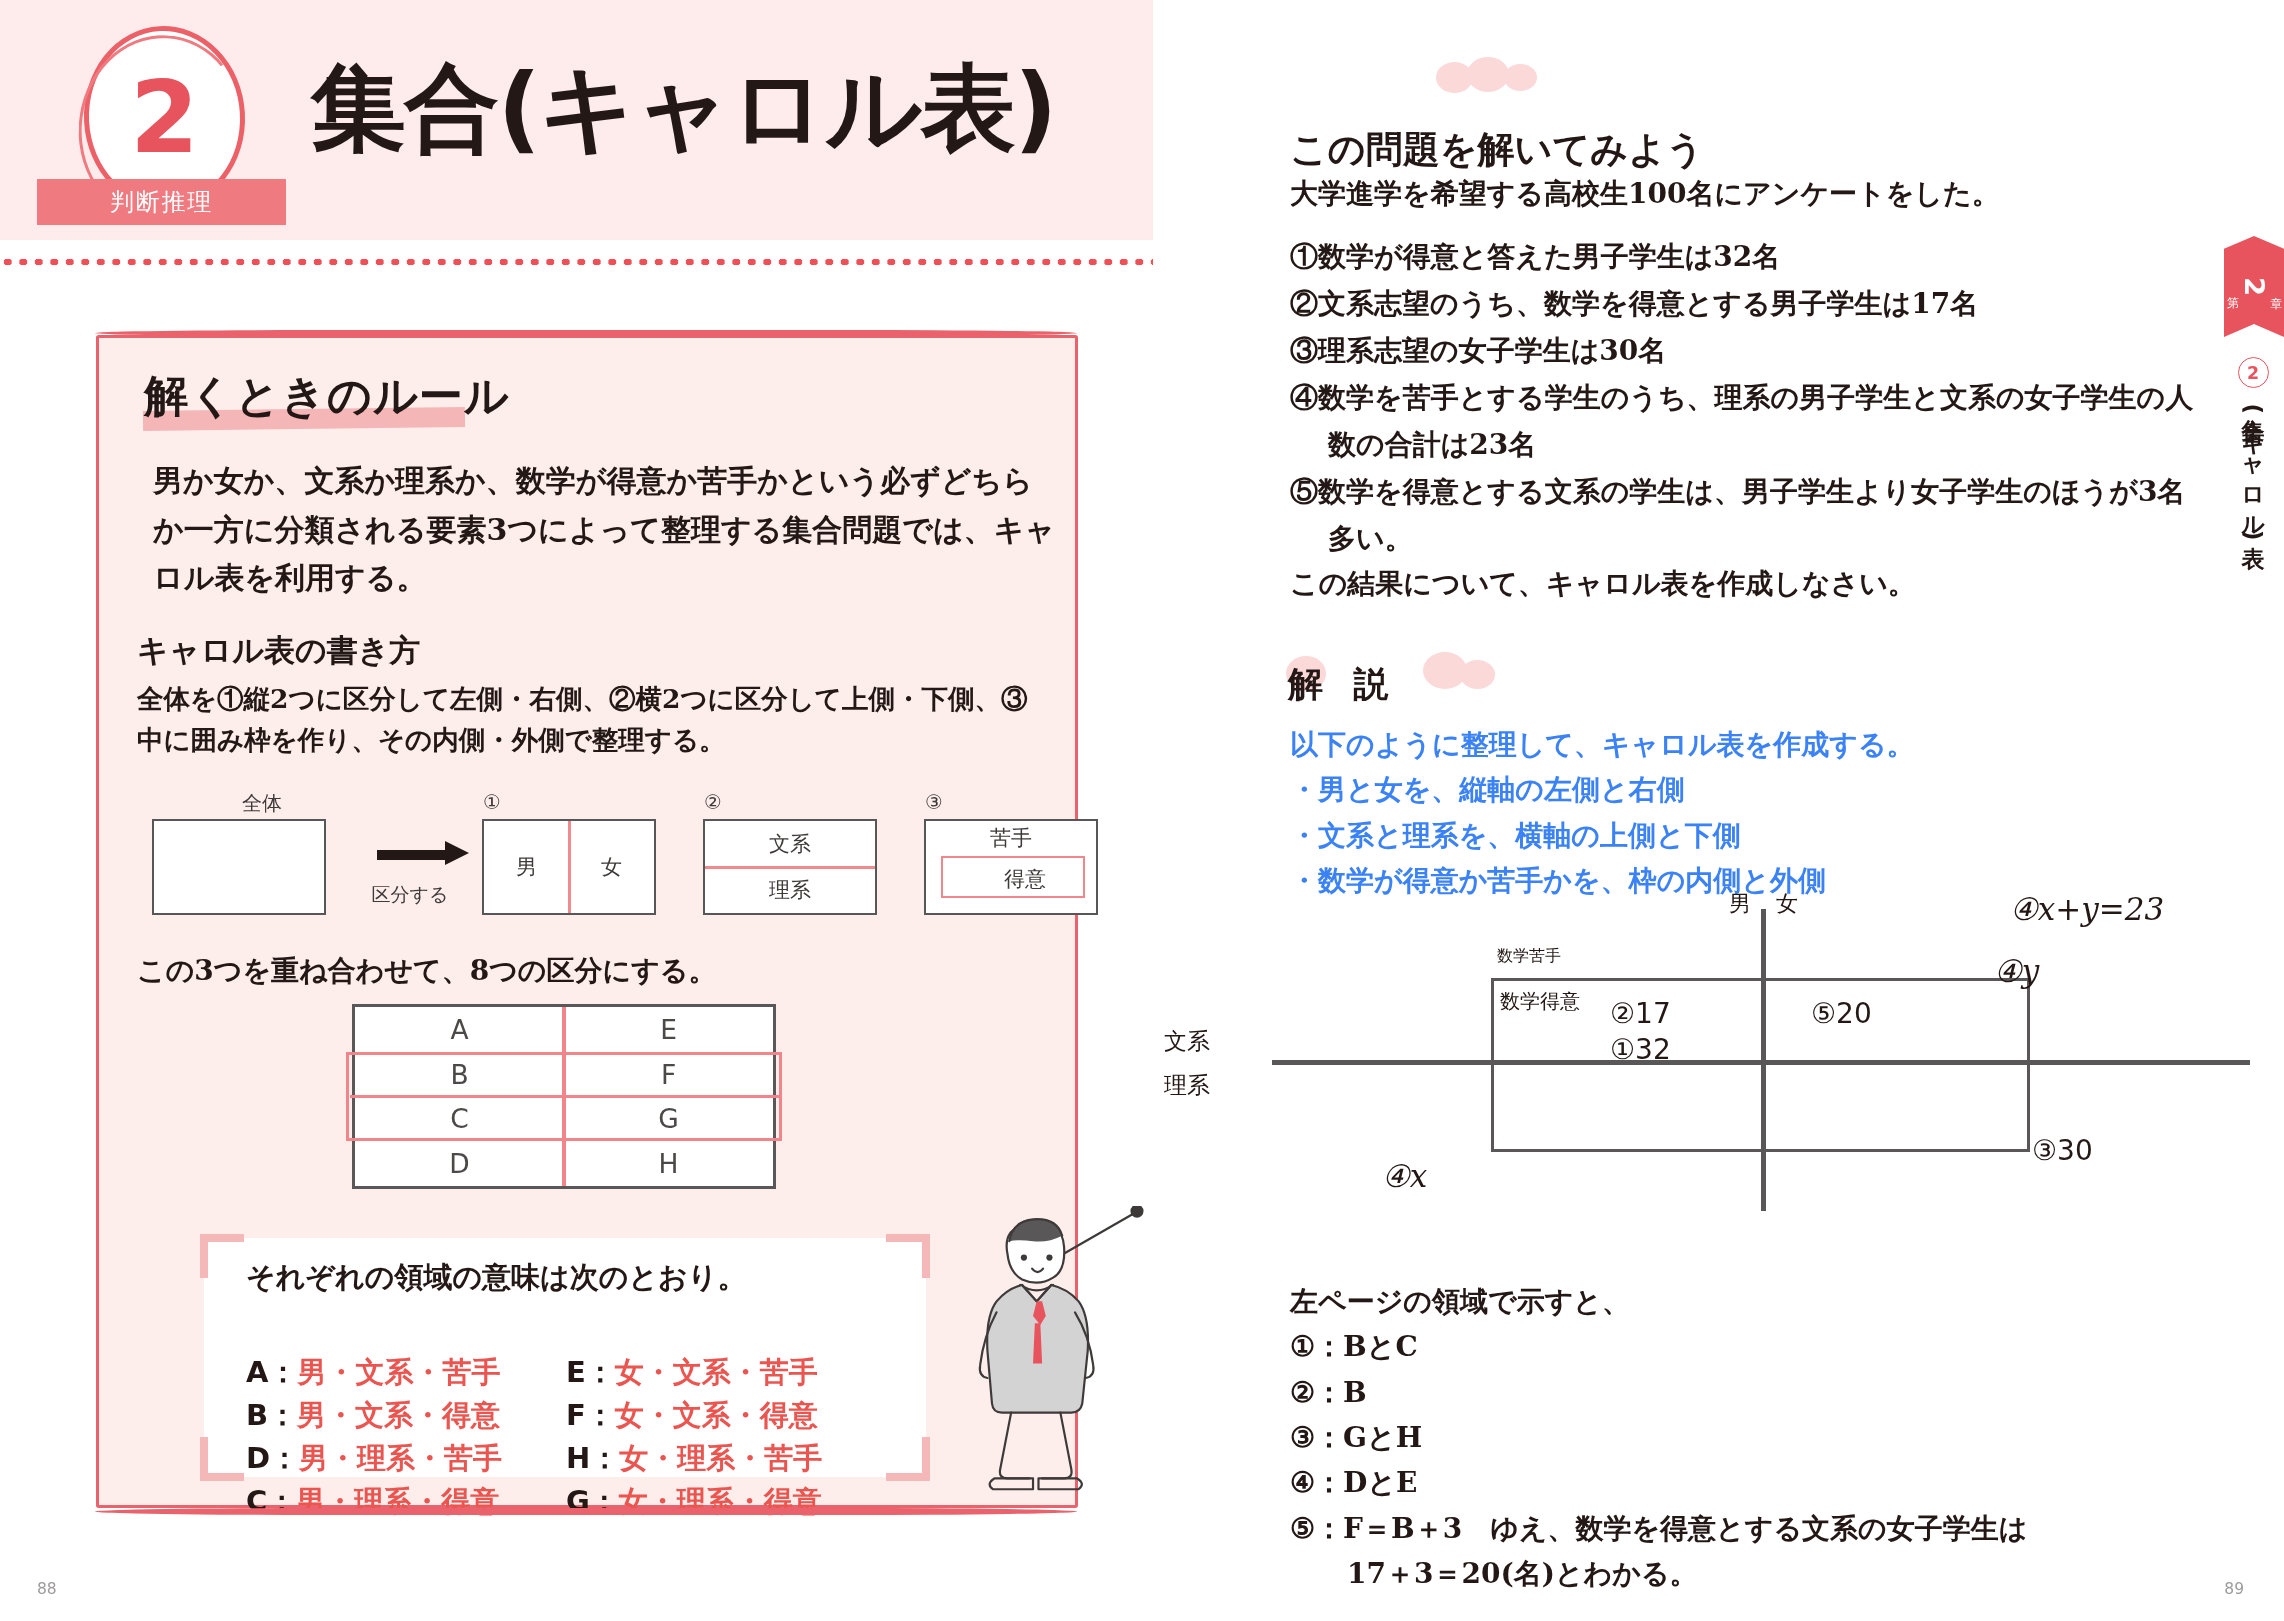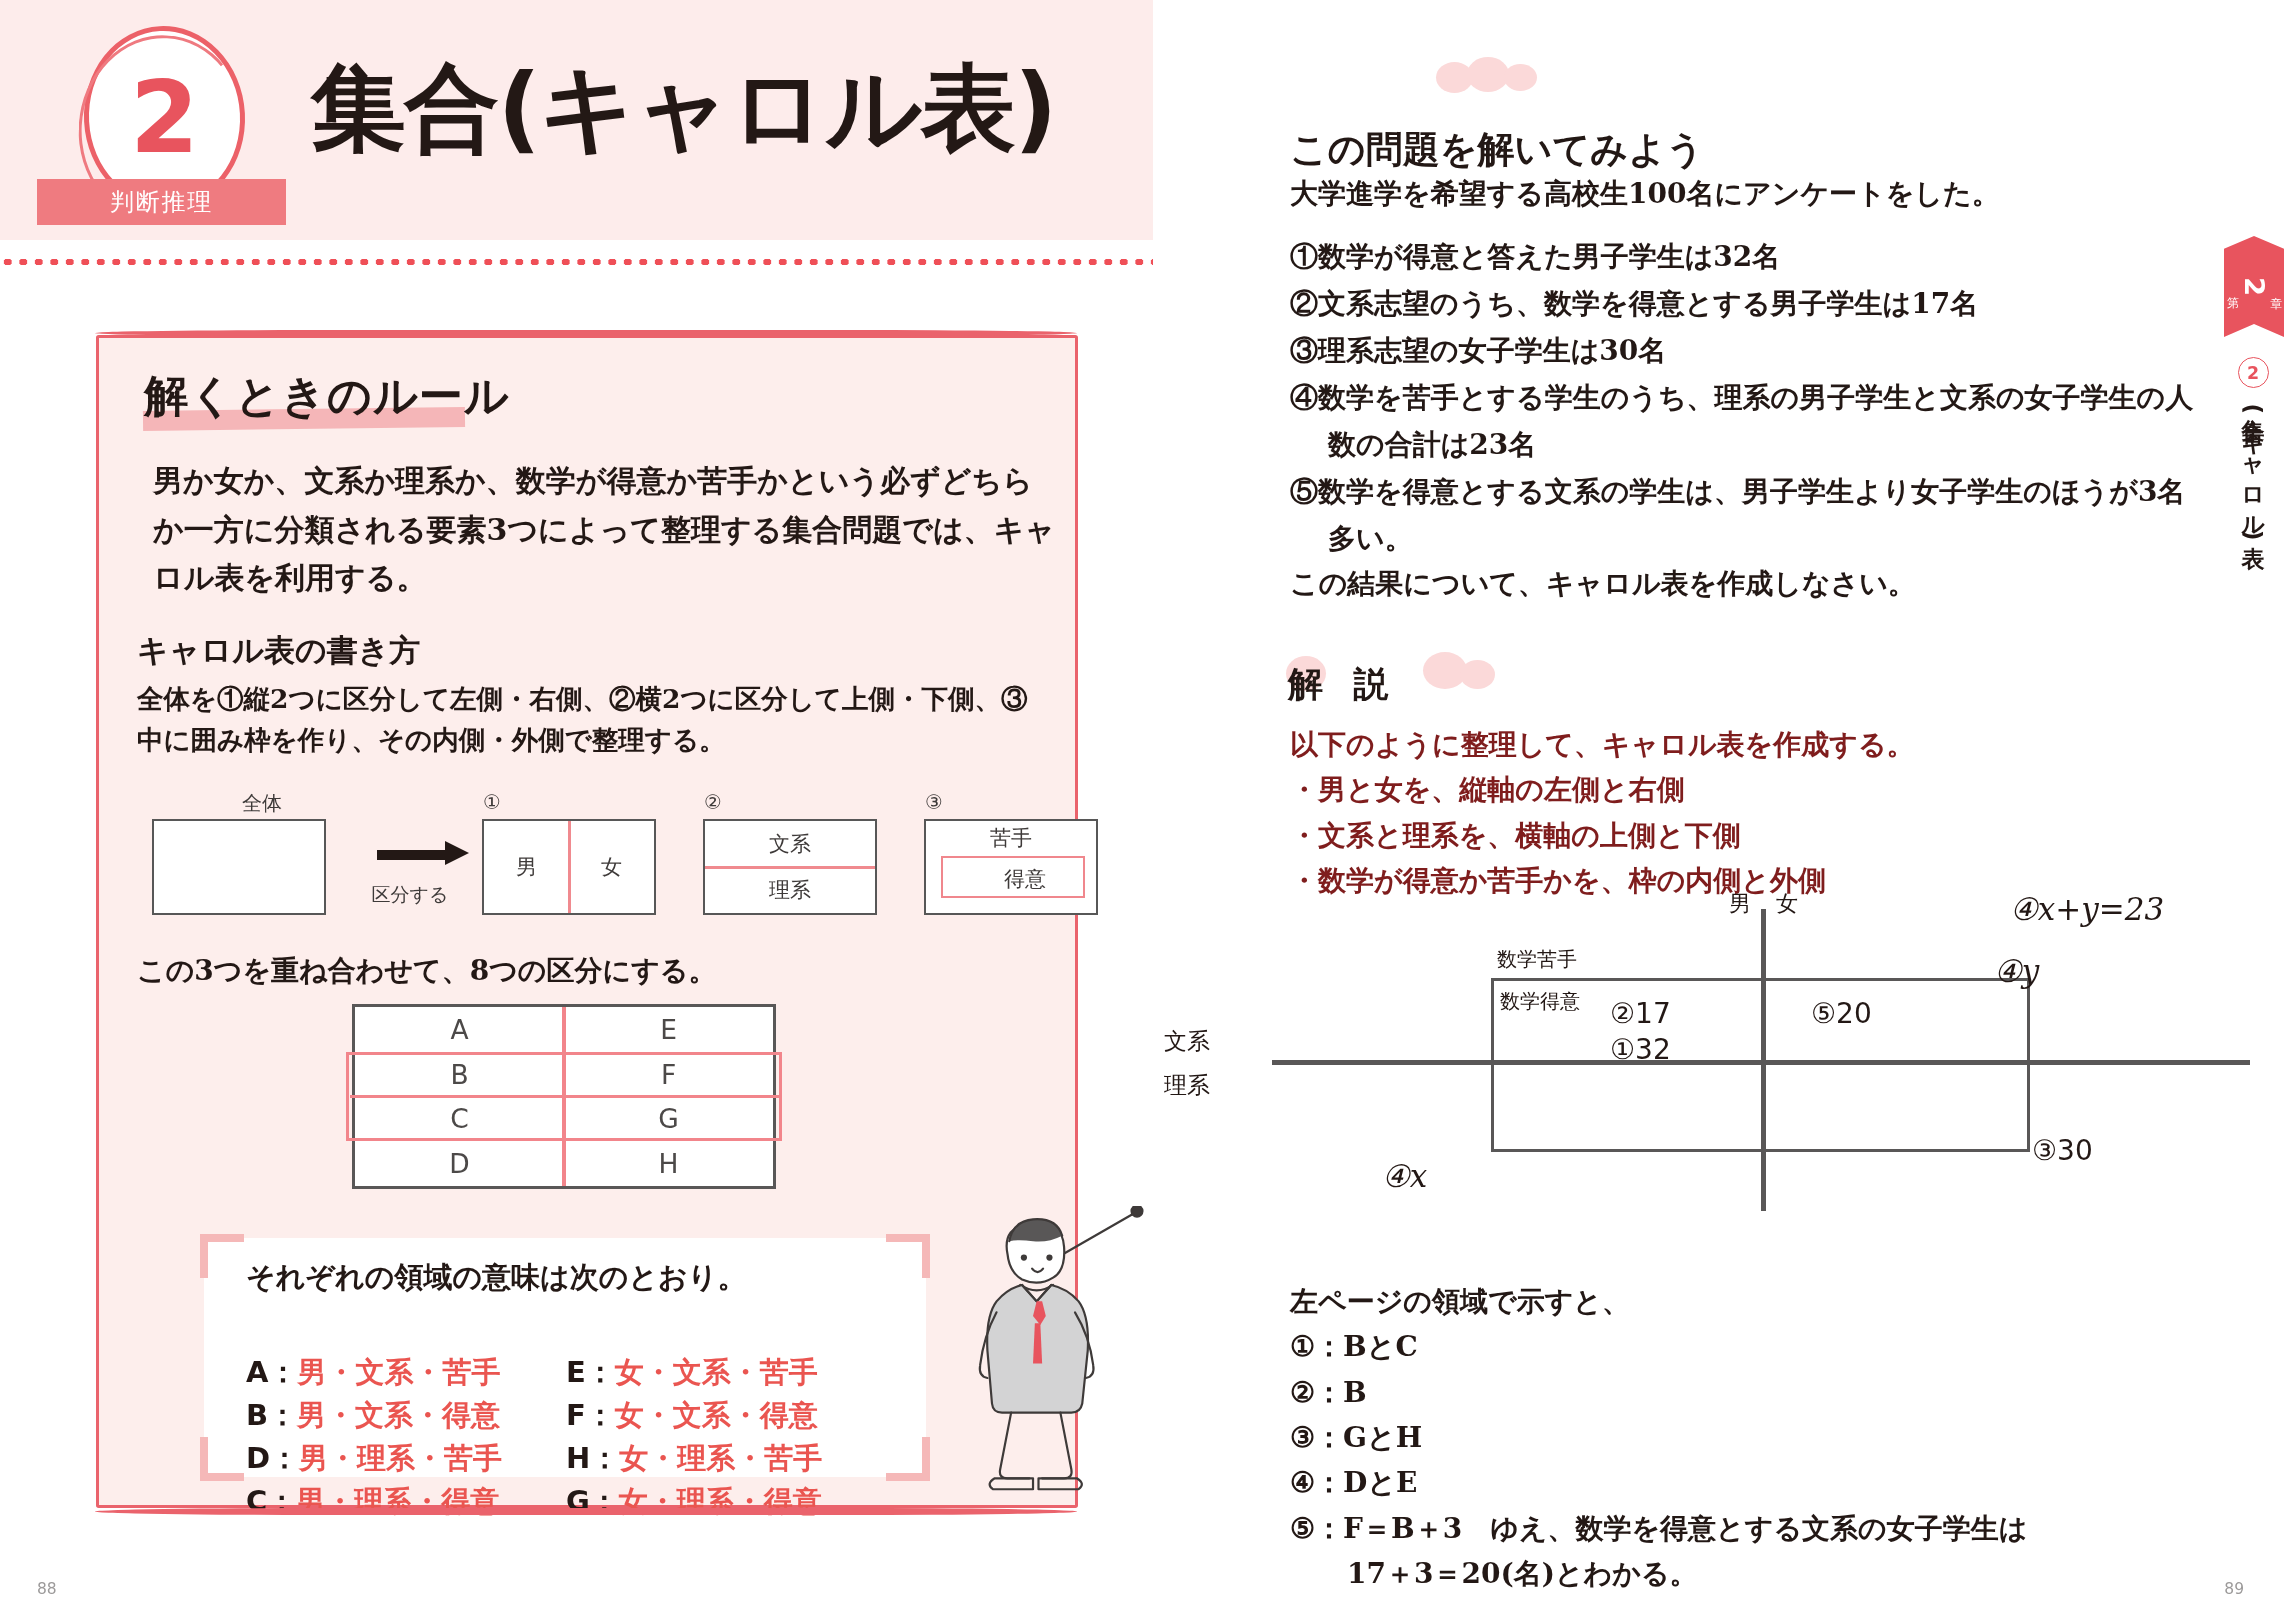--- a/index.html
+++ b/index.html
@@ -189,21 +189,21 @@
   .cond-ind { padding-left:38px; }
 
   .kaisetsu-wrap { position:absolute; left:135px; top:661px; }
   .kaisetsu {
     position:relative; font-family:"DejaVu Sans","Liberation Sans",sans-serif;
     font-weight:bold; font-size:35px; color:#231815; letter-spacing:9.1px; z-index:2;
   }
 
   .expl-list { position:absolute; left:137px; top:722px; width:959px;
     font-family:"DejaVu Serif","Liberation Serif",serif;
-    font-size:28px; line-height:1.62; color:#7f1d1d; font-weight:600; }
+    font-size:28px; line-height:1.62; color:#3b82f6; font-weight:600; }
 
   
   .carroll { position:absolute; left:119px; top:909px; width:978px; height:302px; }
   .cr-hline { position:absolute; left:0; top:151px; width:978px; height:4.6px; background:#595757; }
   .cr-vline { position:absolute; left:489px; top:0; width:4.6px; height:302px; background:#595757; }
   .cr-rect { position:absolute; left:219px; top:69px; width:539px; height:174px; border:3.7px solid #595757; }
   .cr-lab {
     position:absolute; font-family:"DejaVu Sans","Liberation Sans",sans-serif;
     color:#231815; white-space:nowrap;
   }
@@ -420,21 +420,21 @@
       <div class="cr-hline"></div>
       <div class="cr-vline"></div>
       <div class="cr-rect"></div>
 
       <div class="cr-lab" style="left:457px; top:-20px; font-size:22px;">男</div>
       <div class="cr-lab" style="left:504px; top:-20px; font-size:22px;">女</div>
 
       <div class="cr-lab" style="left:-108px; top:117px; font-size:23px;">文系</div>
       <div class="cr-lab" style="left:-108px; top:161px; font-size:23px;">理系</div>
 
-      <div class="cr-lab" style="left:225px; top:37px; font-size:20px;">数学苦手</div>
+      <div class="cr-lab" style="left:225px; top:37px; font-size:16px;">数学苦手</div>
       <div class="cr-lab" style="left:228px; top:79px; font-size:20px;">数学得意</div>
 
       <div class="cr-val" style="left:338px; top:88px;">②17</div>
       <div class="cr-val" style="left:539px; top:88px;">⑤20</div>
       <div class="cr-val" style="left:338px; top:124px;">①32</div>
       <div class="cr-val" style="left:760px; top:225px;">③30</div>
 
       <div class="cr-math" style="left:738px; top:-18.3px; font-size:31px;">④x+y=23</div>
       <div class="cr-math" style="left:722px; top:44px; font-size:31px;">④y</div>
       <div class="cr-math" style="left:110px; top:249px; font-size:31px;">④x</div>

